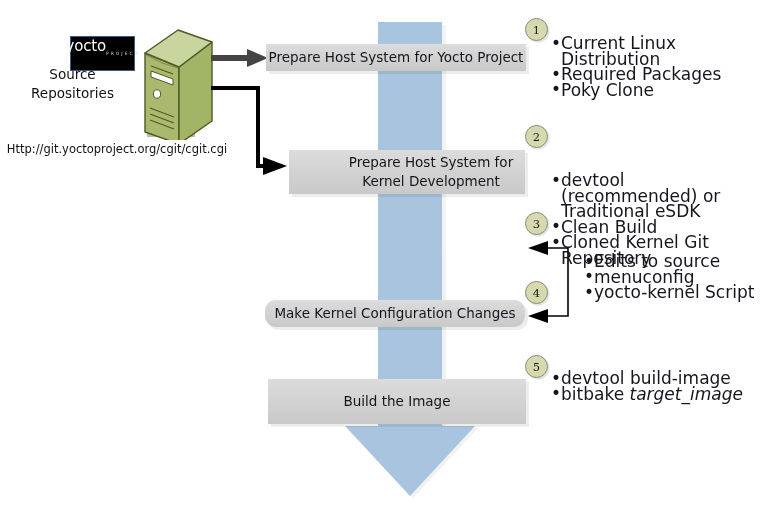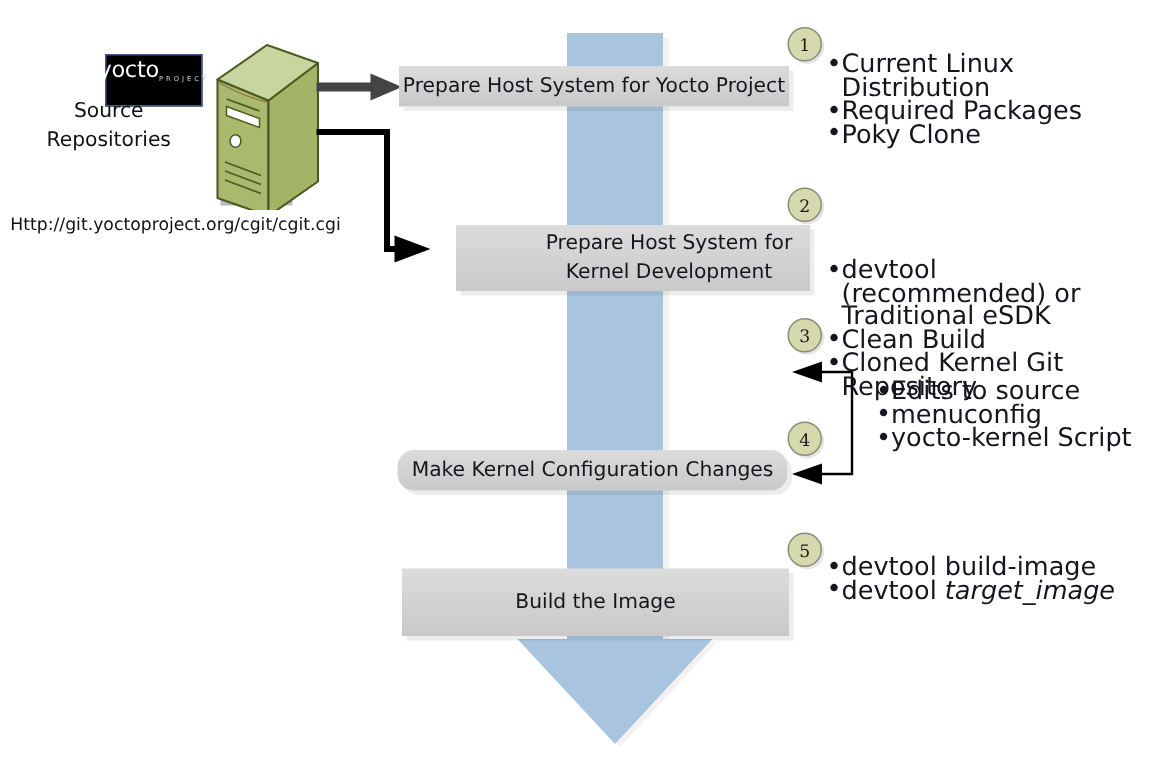--- a/index.html
+++ b/index.html
@@ -76,21 +76,21 @@
     display: flex;
     align-items: center;
     justify-content: center;
     text-align: center;
     font-size: 13.5px;
     color: #15151e;
     line-height: 19px;
     box-sizing: border-box;
   }
   .box1 { left: 266px; top: 44px;  width: 260px; height: 27px; }
-  .box2 { left: 304px; top: 150px; width: 236px; height: 44px; padding-left: 48px; }
+  .box2 { left: 289px; top: 150px; width: 236px; height: 44px; padding-left: 48px; }
   .box3 { left: 232px; top: 233px; width: 293px; height: 27px; }
   .box4 { left: 265px; top: 300px; width: 260px; height: 27px; border-radius: 11px; }
   .box5 { left: 268px; top: 379px; width: 258px; height: 45px; }
 
   
   .step {
     width: 23px; height: 23px;
     border-radius: 50%;
     background: #d6d8ae;
     border: 1px solid #8c8c7a;
@@ -238,17 +238,17 @@
     <ul>
       <li>Edits to source</li>
       <li>menuconfig</li>
       <li>yocto-kernel Script</li>
     </ul>
   </div>
 
   <div class="abs blist list5">
     <ul>
       <li>devtool build-image</li>
-      <li><span>devtool </span><span class="ital">target_image</span></li>
+      <li><span>bitbake </span><span class="ital">target_image</span></li>
     </ul>
   </div>
 
 </div>
 
 </body></html>

